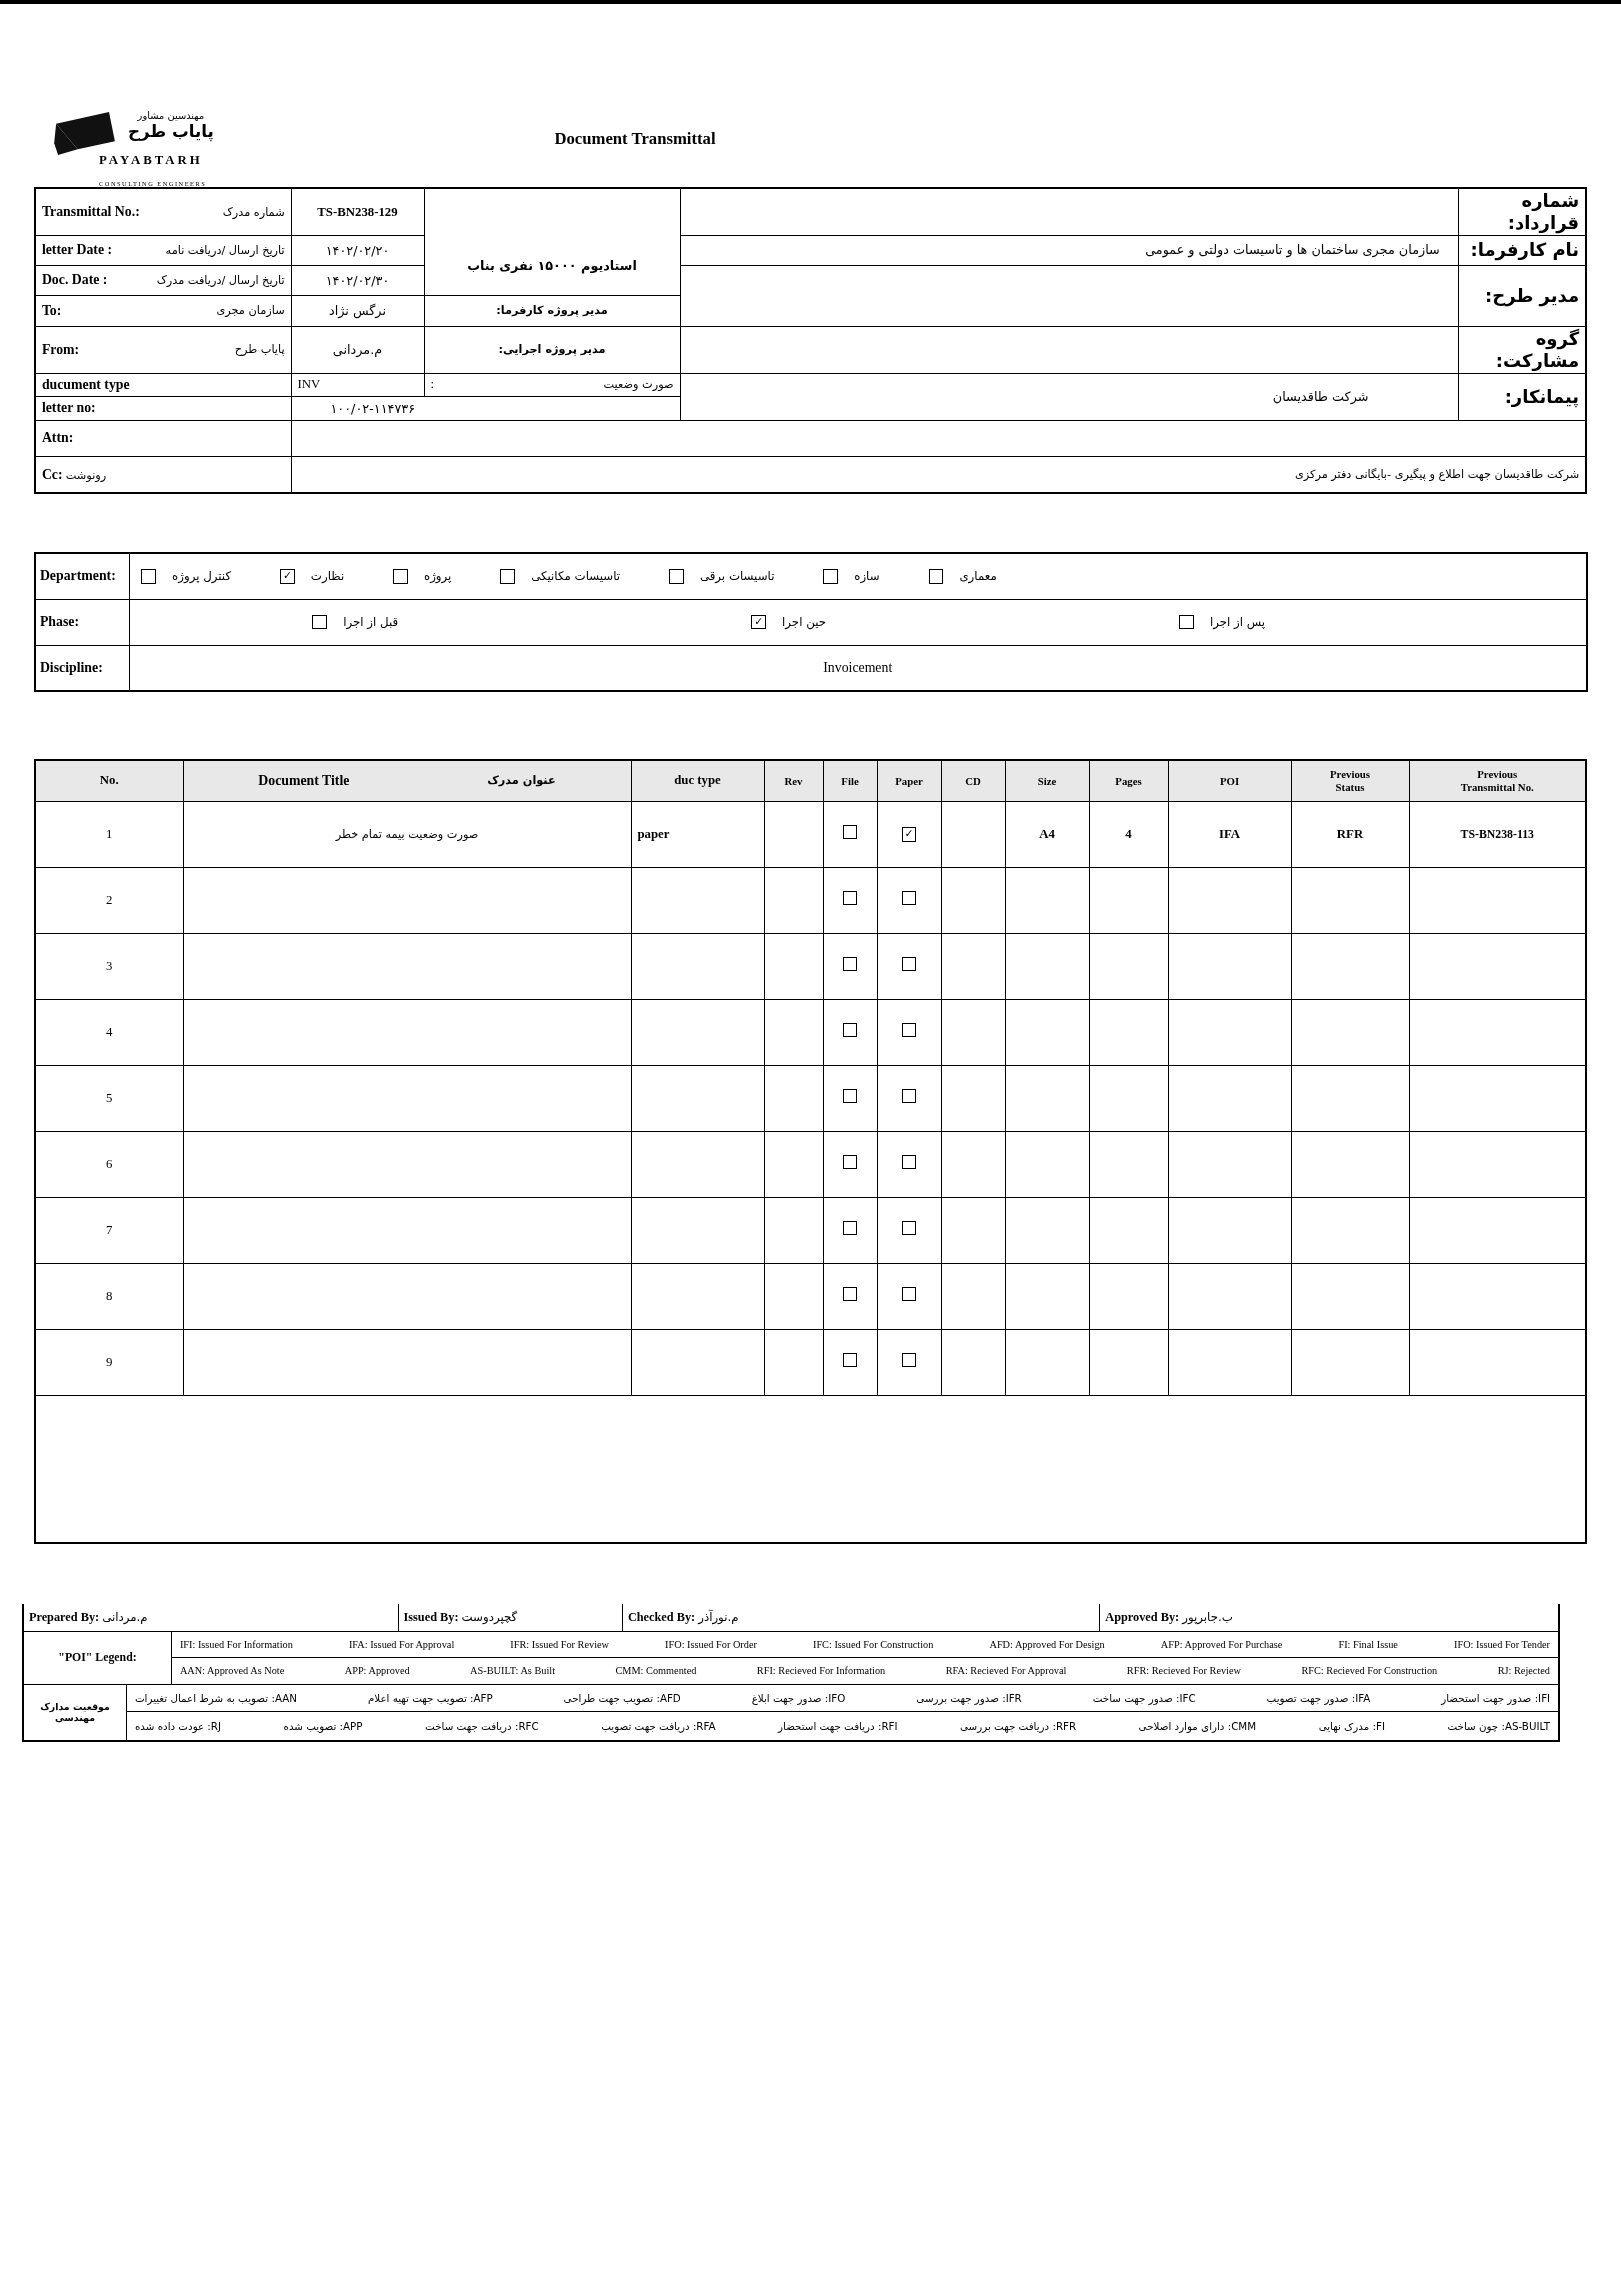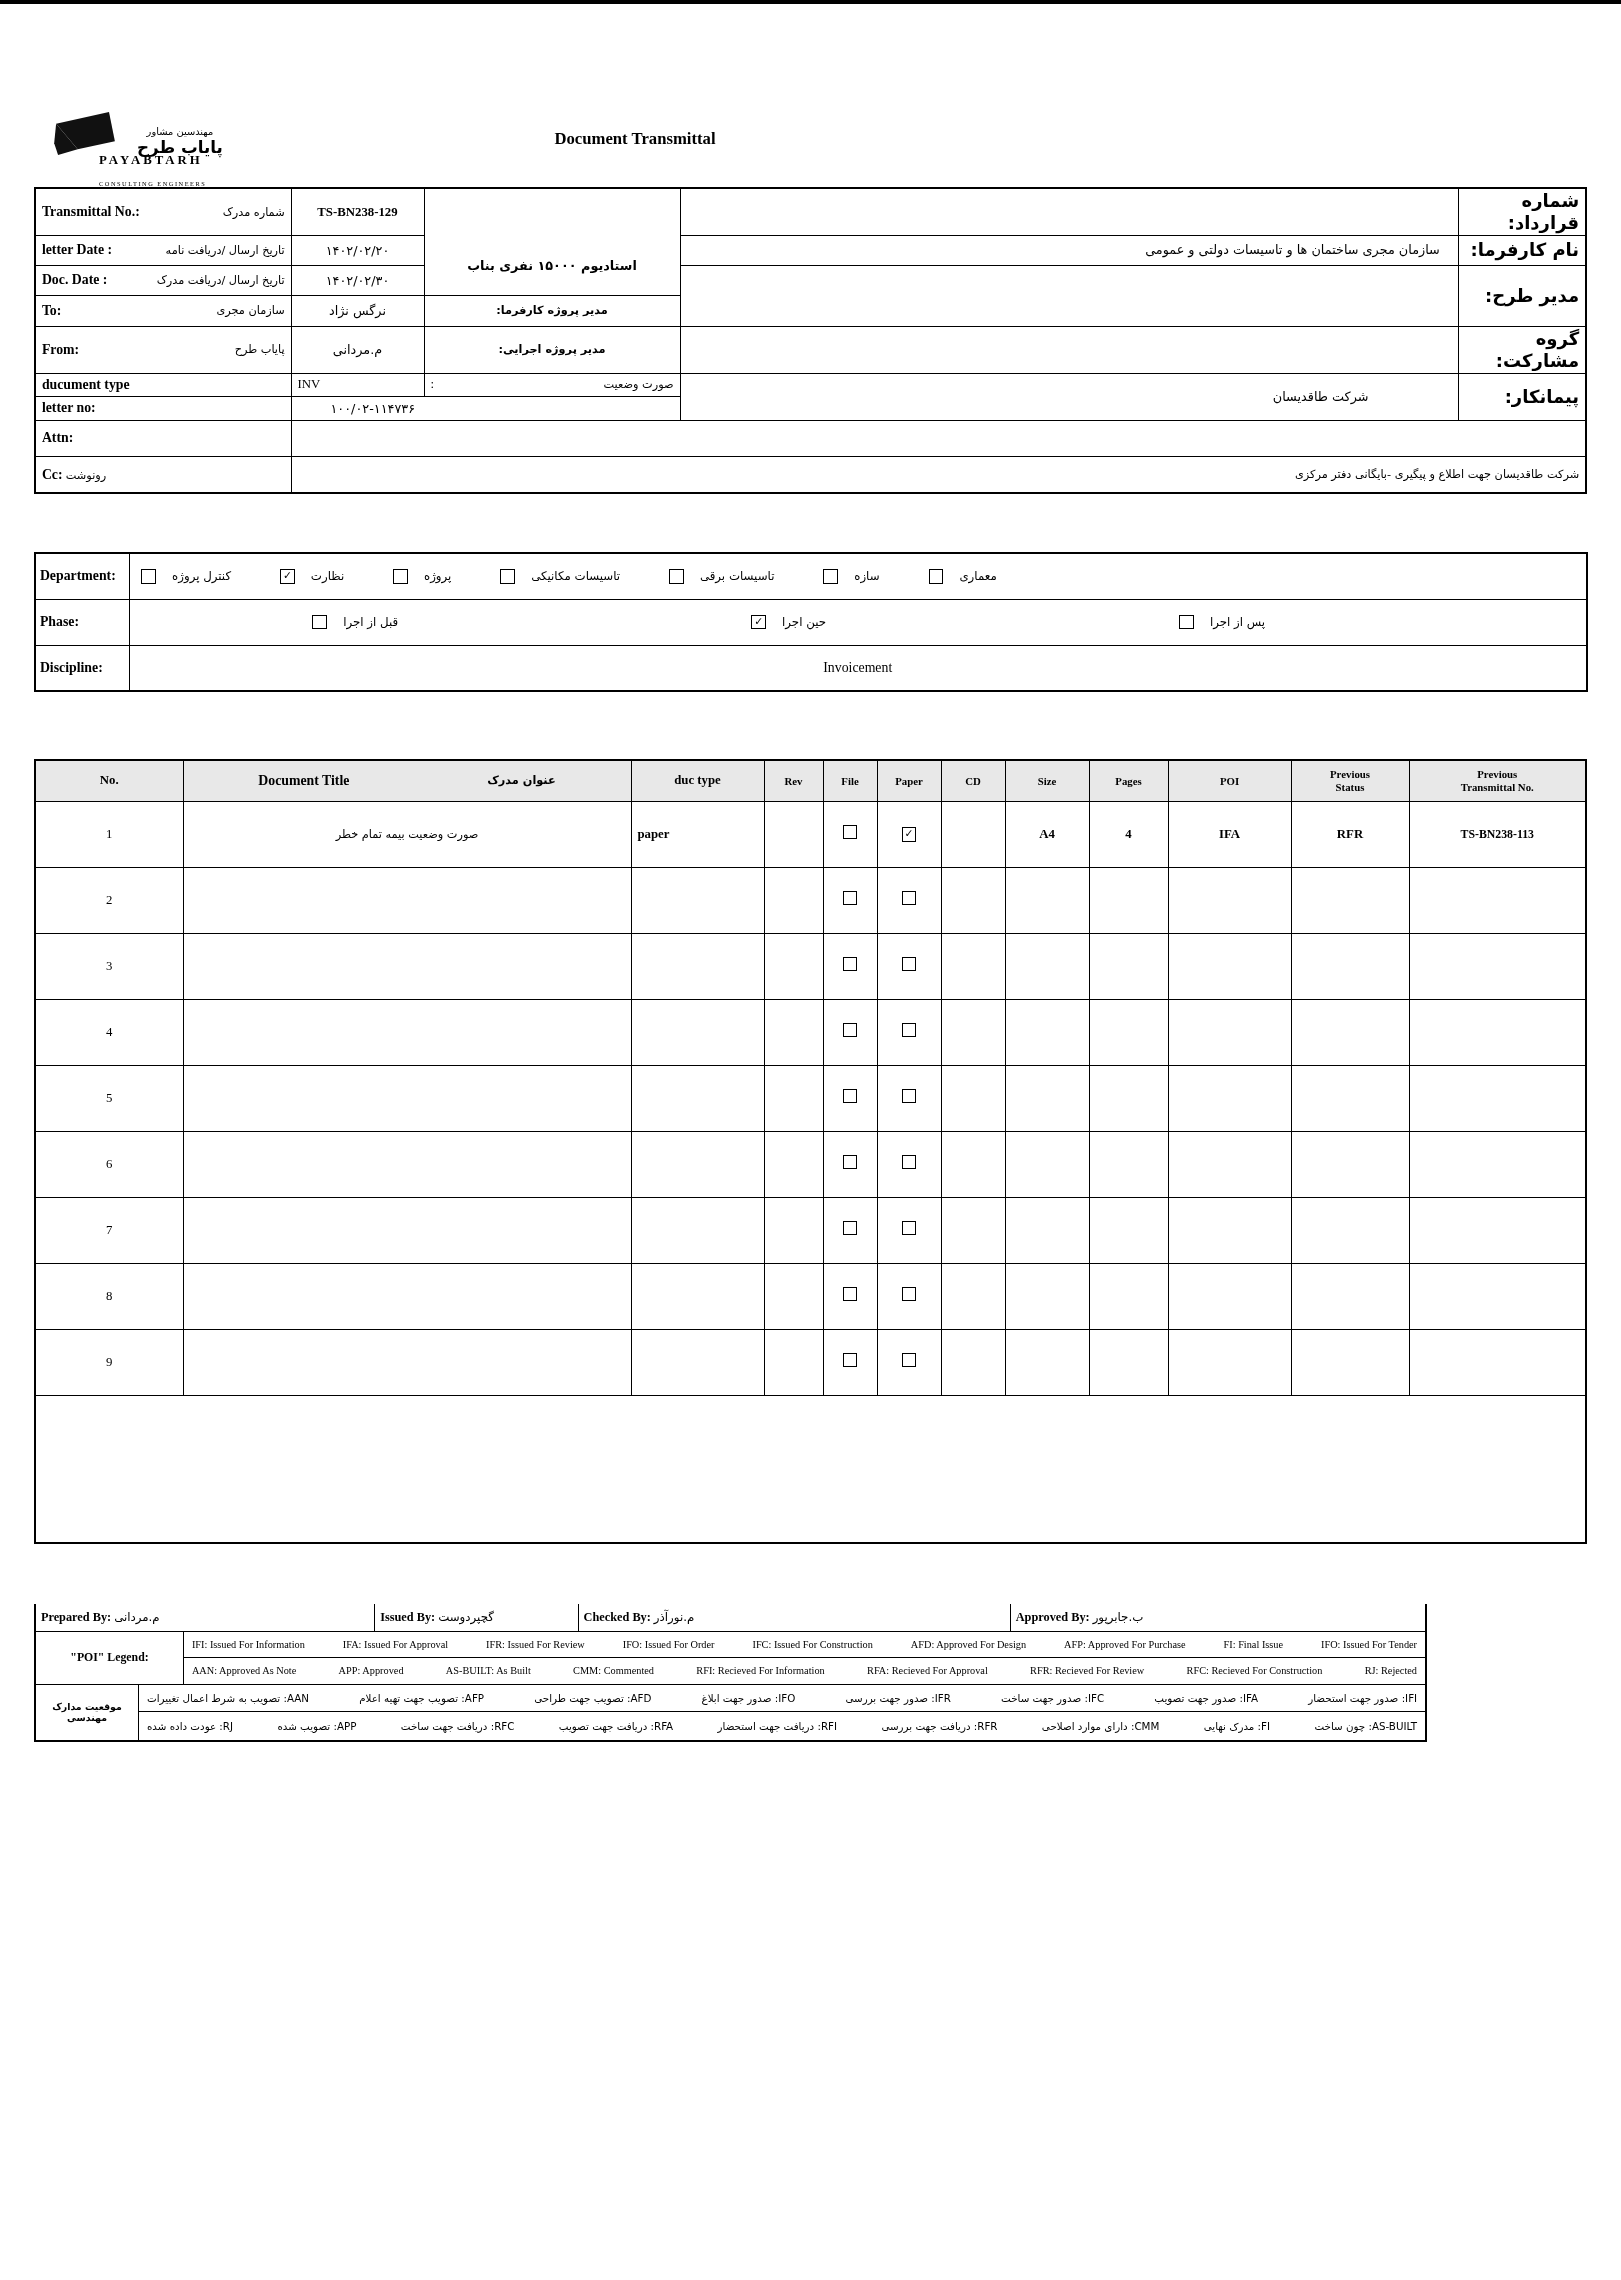--- a/index.html
+++ b/index.html
@@ -2,21 +2,21 @@
 <html lang="en"><head>
 <meta charset="utf-8">
 <style>
   html,body{margin:0;padding:0}
   body{width:1621px;height:2280px;position:relative;background:#fff;color:#000;
        font-family:"Liberation Serif","DejaVu Serif",serif;}
   .topbar{position:absolute;top:0;left:0;width:1621px;height:3.9px;background:#000}
 
   
   .logo{position:absolute;left:54px;top:110px;width:207px}
-  .logo-top{display:flex;gap:20px;align-items:flex-end}
+  .logo-top{display:flex;gap:11px;align-items:flex-start}
   .logo-fa{display:flex;flex-direction:column;align-items:center;direction:rtl}
   .logo-fa-small{font-size:9.9px;font-family:"DejaVu Sans",sans-serif}
   .logo-fa-big{font-size:16.7px;font-weight:bold;font-family:"DejaVu Sans",sans-serif}
   .logo-en{font-size:12.8px;font-weight:bold;letter-spacing:3px;margin:-3.9px 0 12px 45px}
   .logo-en2{font-size:6.4px;letter-spacing:1.5px;margin-left:45px}
 
   .doc-title{position:absolute;left:497px;top:129px;width:276px;text-align:center;
              font-size:16.7px;font-weight:bold}
 
   table{border-collapse:collapse;table-layout:fixed;border:2px solid #000}
@@ -60,21 +60,21 @@
   .mh{height:41px;background:#e8e8e8}
   .hc{font-weight:bold;text-align:center;font-size:12.8px}
   .hc.sm{font-size:10.8px;line-height:1.15}
   .dt-head{display:flex;justify-content:space-around;align-items:center}
   .dr{height:66px}
   .dr td{text-align:center}
   .dr td.lft{text-align:left}
   .empty-block{height:144px}
   .small-val{font-size:11.8px}
 
-  .footer{position:absolute;left:34px;top:1604px;width:1393px;border:2px solid #000;
+  .footer{position:absolute;left:22px;top:1604px;width:1538px;border:2px solid #000;
           border-top:none;box-sizing:border-box}
   .sign-row{display:flex;height:26.6px;border-bottom:1px solid #000}
   .sign-cell{display:flex;align-items:center;padding-left:4.9px;border-right:1px solid #000;box-sizing:border-box}
   .sign-cell:last-child{border-right:none}
   .sign-lbl{font-weight:bold;font-size:12.3px}
   .sign-val{font-size:11.8px;margin-left:3px}
   .legend-row{display:flex}
   .legend-label{display:flex;align-items:center;justify-content:center;border-right:1px solid #000;
                 box-sizing:border-box;text-align:center}
   .poi-label{width:148px;font-weight:bold;font-size:11.8px}

